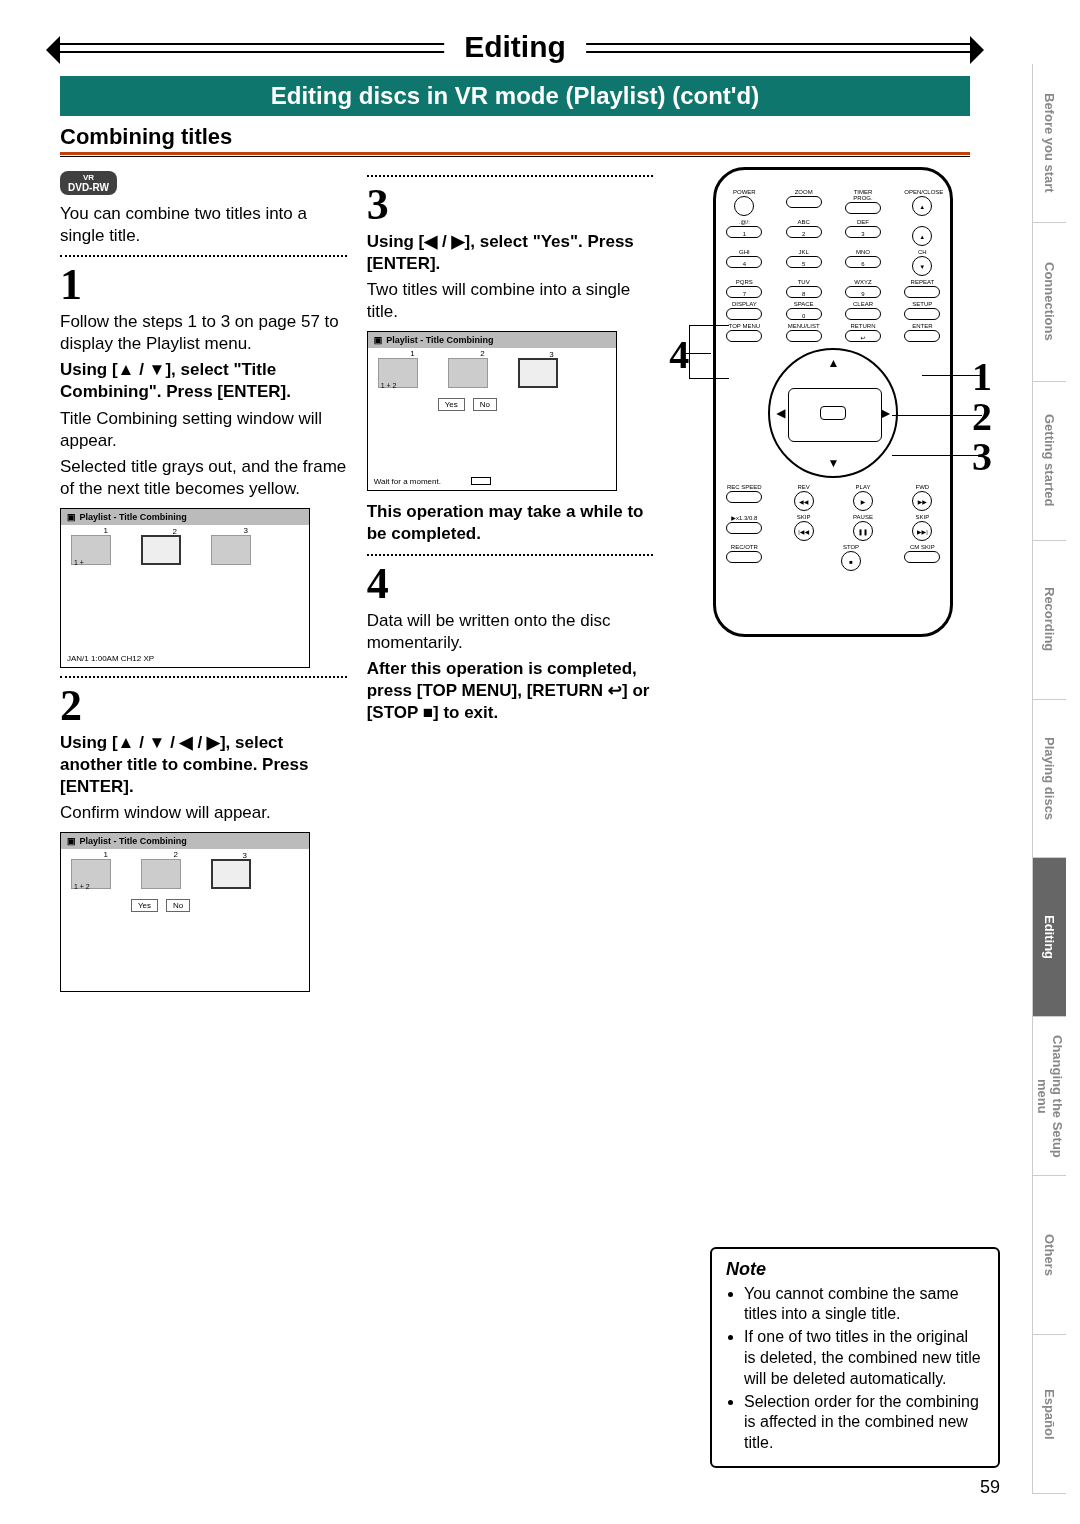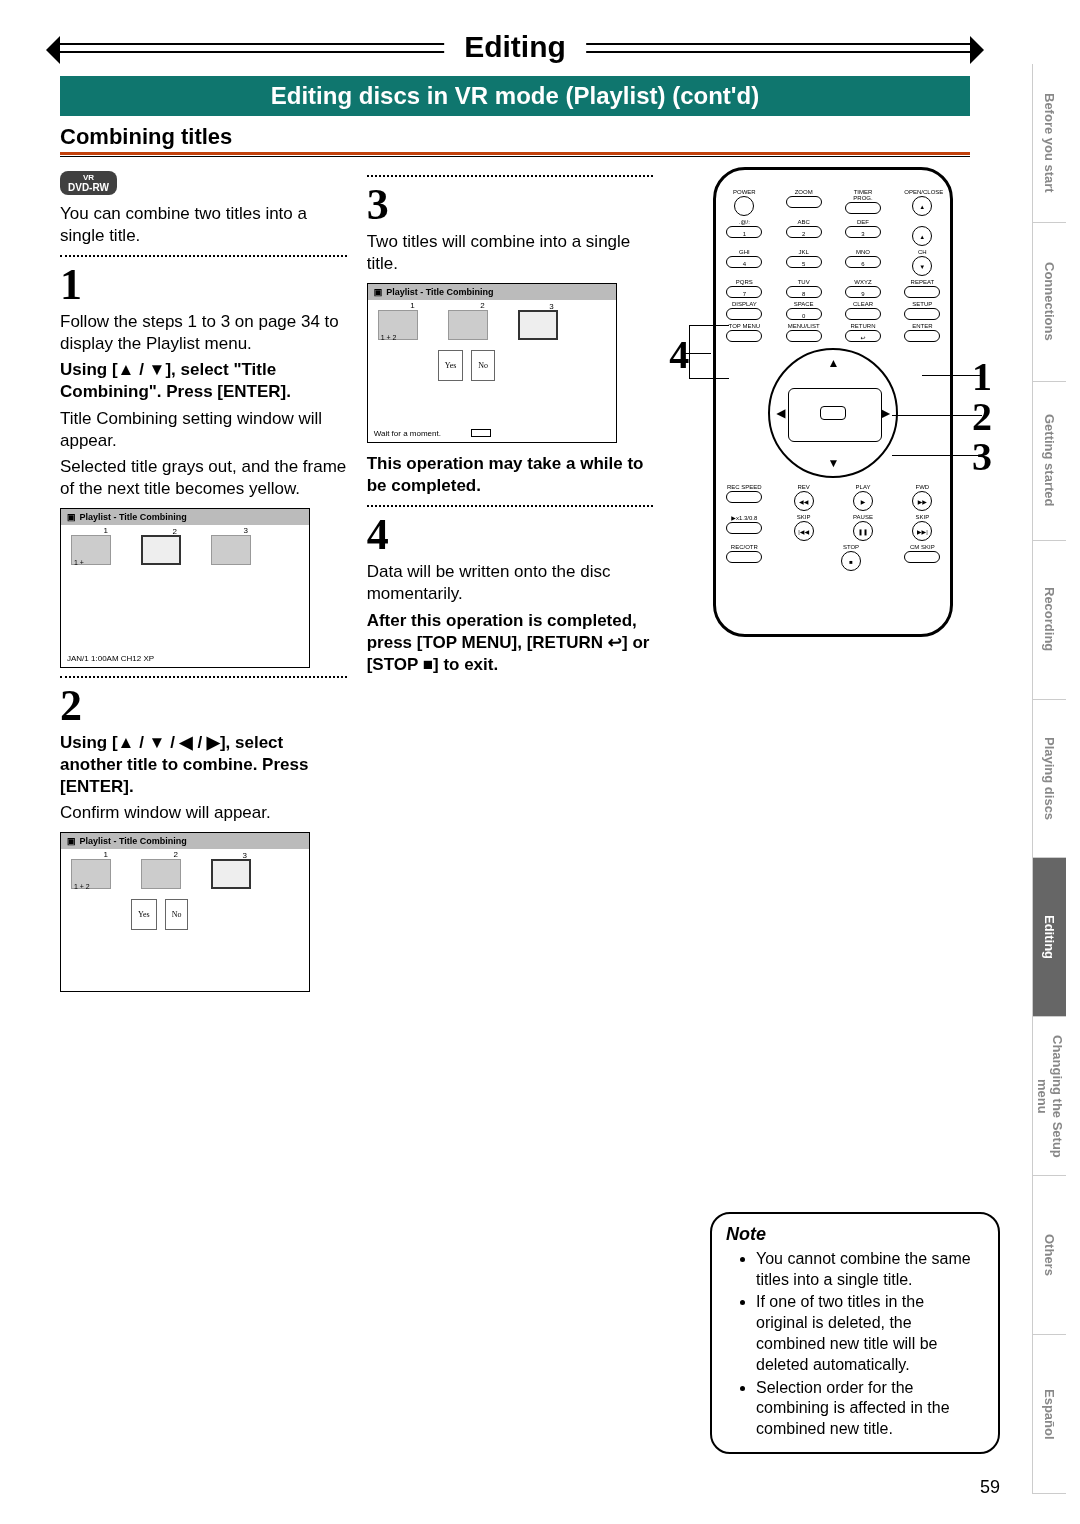--- a/index.html
+++ b/index.html
@@ -29,21 +29,21 @@
 
   .mini-screen { border: 1px solid #000; width: 250px; height: 160px; margin-top: 8px; font-size: 9px; position: relative; background: #fff; }
   .mini-header { background: #bbb; padding: 3px 6px; font-weight: bold; display: flex; align-items: center; gap: 4px; }
   .mini-body { padding: 10px; }
   .thumbs { display: flex; gap: 30px; }
   .thumb { border: 1px solid #999; width: 40px; height: 30px; background: #ccc; position: relative; }
   .thumb.sel { border: 2px solid #333; background: #eee; }
   .thumb-label { position: absolute; top: -10px; right: 2px; font-size: 8px; }
   .thumb-caption { font-size: 7px; position: absolute; bottom: -2px; left: 2px; }
   .yn { display: flex; gap: 8px; margin-top: 10px; margin-left: 60px; }
-  .yn span { border: 1px solid #666; padding: 10px 6px; font-size: 8px; font-family: Liberation Serif, serif; }
+  .yn span { border: 1px solid #666; padding: 1px 6px; font-size: 8px; }
   .mini-status { position: absolute; bottom: 4px; left: 6px; font-size: 8px; display: flex; gap: 30px; }
   .status-ico { border: 1px solid #000; width: 20px; height: 8px; display: inline-block; position: relative; }
 
   .remote-area { position: relative; width: 280px; margin-left: 10px; }
   .remote { border: 3px solid #000; border-radius: 32px; width: 240px; height: 470px; margin-left: 30px; padding: 16px 10px; position: relative; }
   .btn-row { display: flex; justify-content: space-between; margin: 3px 0; }
   .btn { border: 1px solid #000; border-radius: 10px; width: 36px; height: 14px; font-size: 6px; text-align: center; line-height: 14px; }
   .btn.round { border-radius: 50%; width: 20px; height: 20px; line-height: 20px; }
   .btn.pill { border-radius: 8px; width: 36px; height: 12px; }
   .btn-label { font-size: 6px; text-align: center; width: 36px; }
@@ -60,24 +60,24 @@
 
   .callout { font-size: 40px; font-family: "Times New Roman", serif; font-weight: bold; position: absolute; }
   .callout-line { border-top: 1px solid #000; position: absolute; }
 
   .bracket-box { position: absolute; left: 6px; top: 158px; width: 40px; height: 54px; border: 1px solid #000; border-right: none; }
 
   .sidebar { position: absolute; right: 14px; top: 64px; bottom: 30px; width: 34px; display: flex; flex-direction: column; }
   .side-tab { writing-mode: vertical-rl; font-size: 13px; font-weight: bold; padding: 14px 6px; text-align: center; color: #888; border-left: 1px solid #ccc; border-bottom: 1px solid #ccc; flex: 1; display: flex; align-items: center; justify-content: center; }
   .side-tab.active { background: #666; color: #fff; }
 
-  .note-box { border: 2px solid #000; border-radius: 20px; padding: 10px 14px; width: 290px; position: absolute; right: 80px; bottom: 70px; }
+  .note-box { border: 2px solid #000; border-radius: 6px; padding: 10px 14px; width: 290px; position: absolute; right: 80px; bottom: 56px; }
   .note-title { font-style: italic; font-weight: bold; font-size: 18px; margin-bottom: 4px; }
   .note-box ul { list-style: disc; padding-left: 18px; }
-  .note-box li { font-size: 16px; line-height: 1.3; margin: 2px 12px; }
+  .note-box li { font-size: 16px; line-height: 1.3; margin: 2px 0; }
 
   .pagenum { position: absolute; right: 80px; bottom: 26px; font-size: 18px; text-align: right; }
 </style>
 </head>
 <body>
 
 <div class="page">
 
   <div class="banner">
     <div class="banner-line"></div>
@@ -93,21 +93,21 @@
 
     <div class="col">
       <div class="dvd-badge">
         <span class="vr">VR</span>
         <span>DVD-RW</span>
       </div>
       <p>You can combine two titles into a single title.</p>
       <div class="dotted"></div>
 
       <div class="stepnum">1</div>
-      <p>Follow the steps 1 to 3 on page 34 to display the Playlist menu.</p>
+      <p>Follow the steps 1 to 3 on page 57 to display the Playlist menu.</p>
       <p><strong>Using [▲ / ▼], select "Title Combining". Press [ENTER].</strong></p>
       <p>Title Combining setting window will appear.</p>
       <p>Selected title grays out, and the frame of the next title becomes yellow.</p>
 
       <div class="mini-screen">
         <div class="mini-header">
             <span>▣</span>
             <span>Playlist - Title Combining</span>
           </div>
         <div class="mini-body">
@@ -156,20 +156,21 @@
               <span>Yes</span>
               <span>No</span>
             </div>
         </div>
       </div>
     </div>
 
     <div class="col">
       <div class="dotted"></div>
       <div class="stepnum">3</div>
+      <p><strong>Using [◀ / ▶], select "Yes". Press [ENTER].</strong></p>
       <p>Two titles will combine into a single title.</p>
 
       <div class="mini-screen">
         <div class="mini-header">
             <span>▣</span>
             <span>Playlist - Title Combining</span>
           </div>
         <div class="mini-body">
           <div class="thumbs">
             <div class="thumb">

